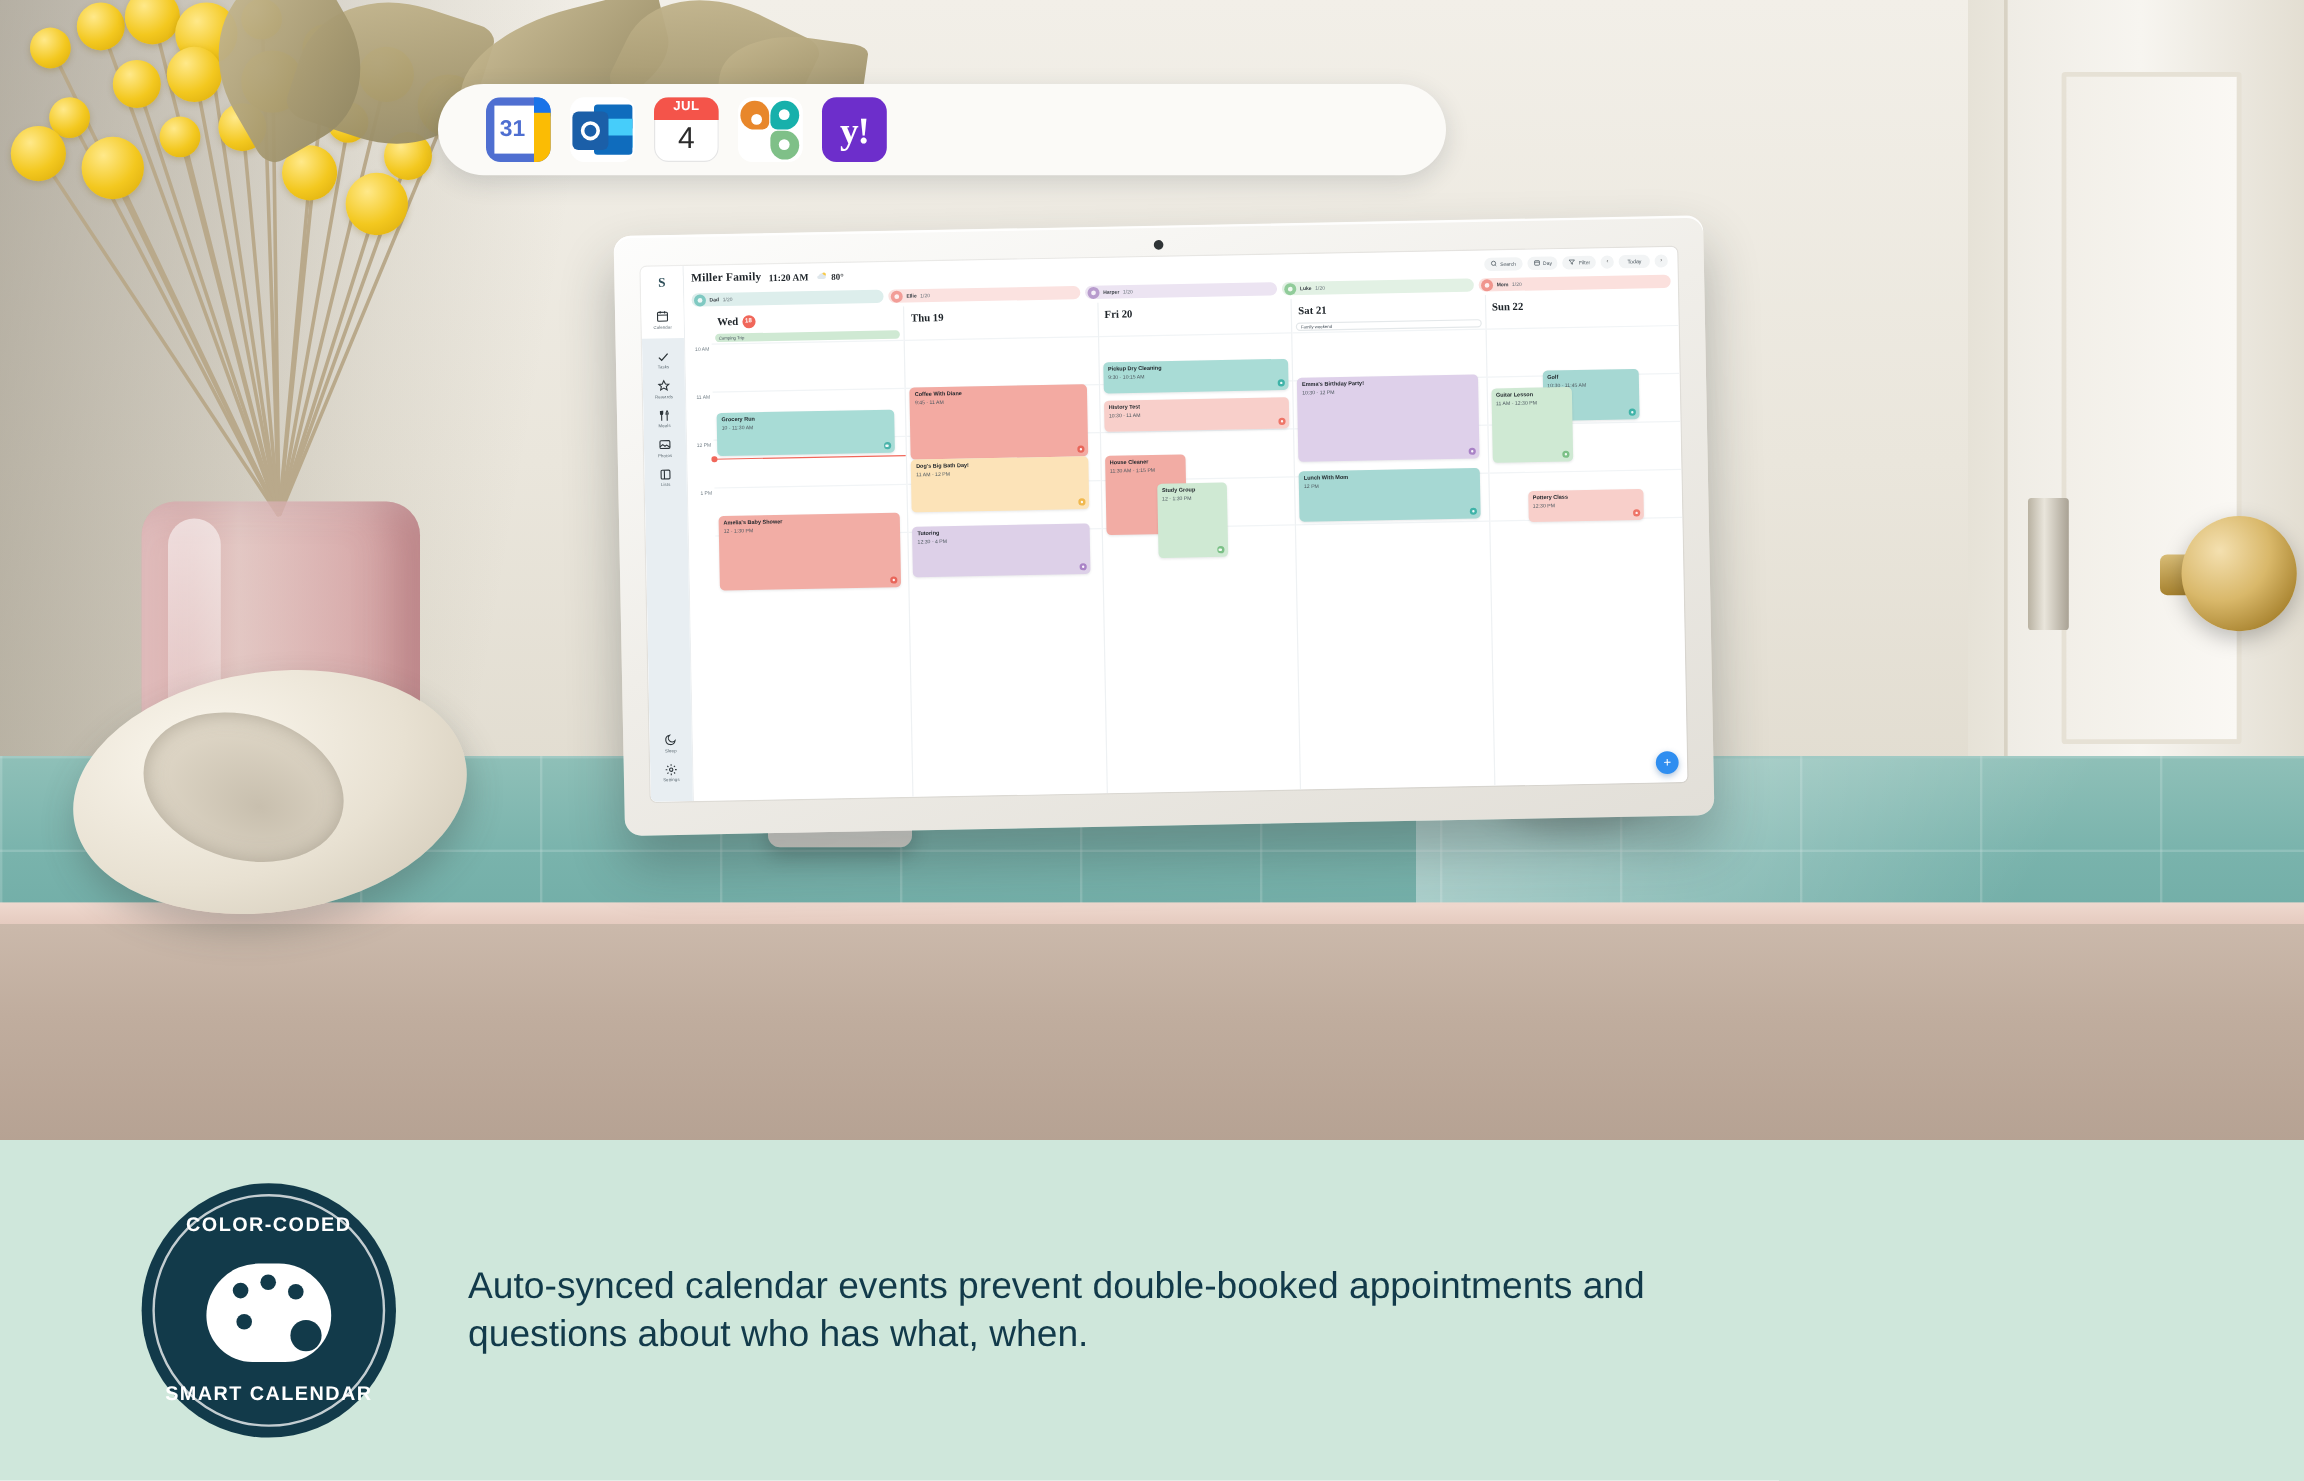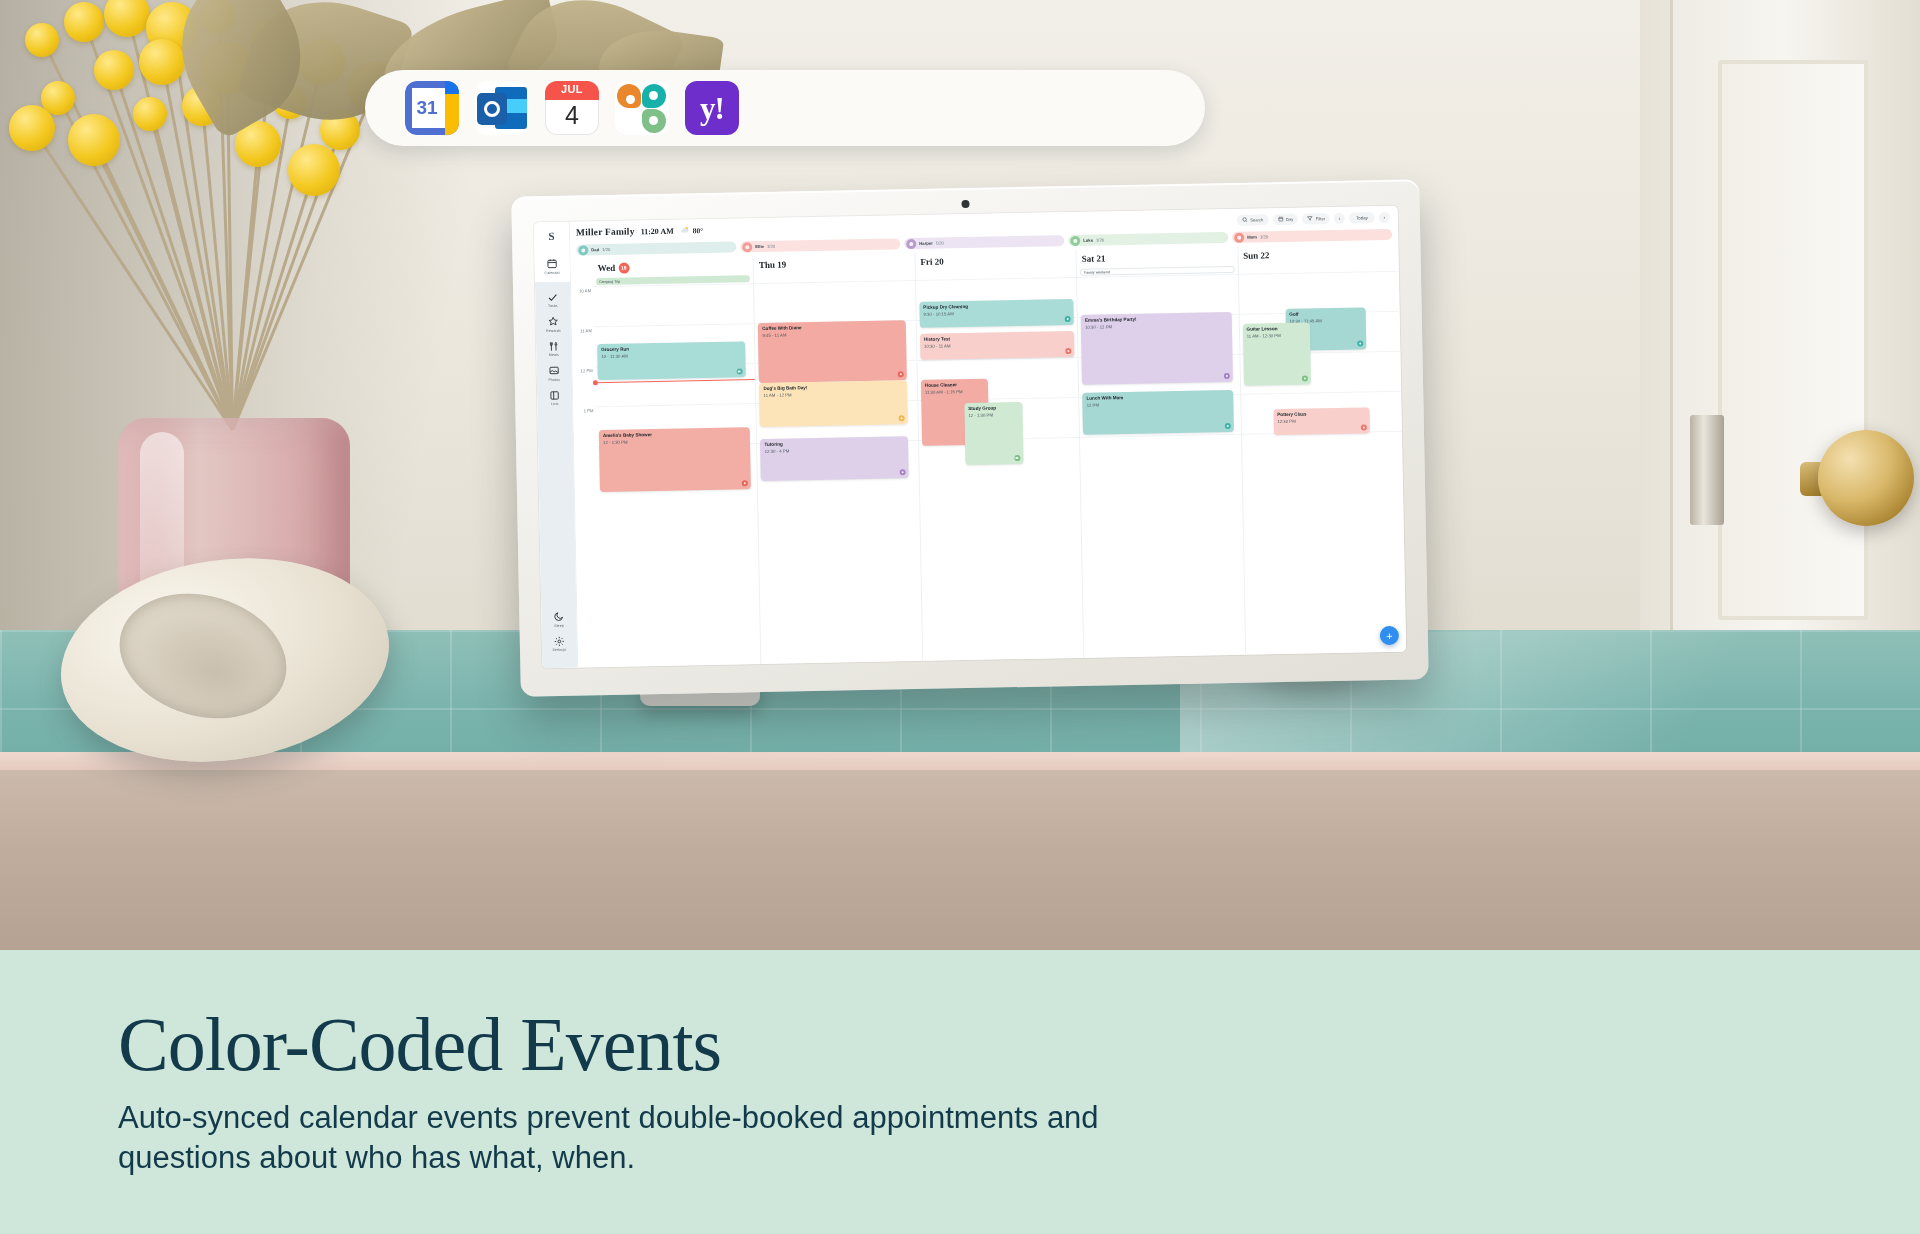--- a/index.html
+++ b/index.html
@@ -861,17 +861,27 @@
           </div>
       </div>
       <div class="ic ic-yahoo">
         <span class="yh">y!</span>
       </div>
     </div>
   </div>
 </div>
 
 <div class="band">
+  <div class="seal">
+    <div class="seal-ring"></div>
+    <div class="seal-top">COLOR-CODED</div>
+    <div class="seal-bot">SMART CALENDAR</div>
+    <div class="palette">
+      <div class="pdot" style="left:22px;top:16px;"></div>
+      <div class="pdot" style="left:45px;top:9px;"></div>
+      <div class="pdot" style="left:68px;top:17px;"></div>
+      <div class="pdot" style="left:25px;top:42px;"></div>
+    </div>
+  </div>
   <div class="band-text">
-    <div class="headline">Color-Coded Events</div>
     <div class="sub">Auto-synced calendar events prevent double-booked appointments and questions about who has what, when.</div>
   </div>
 </div>
 
 </body></html>

